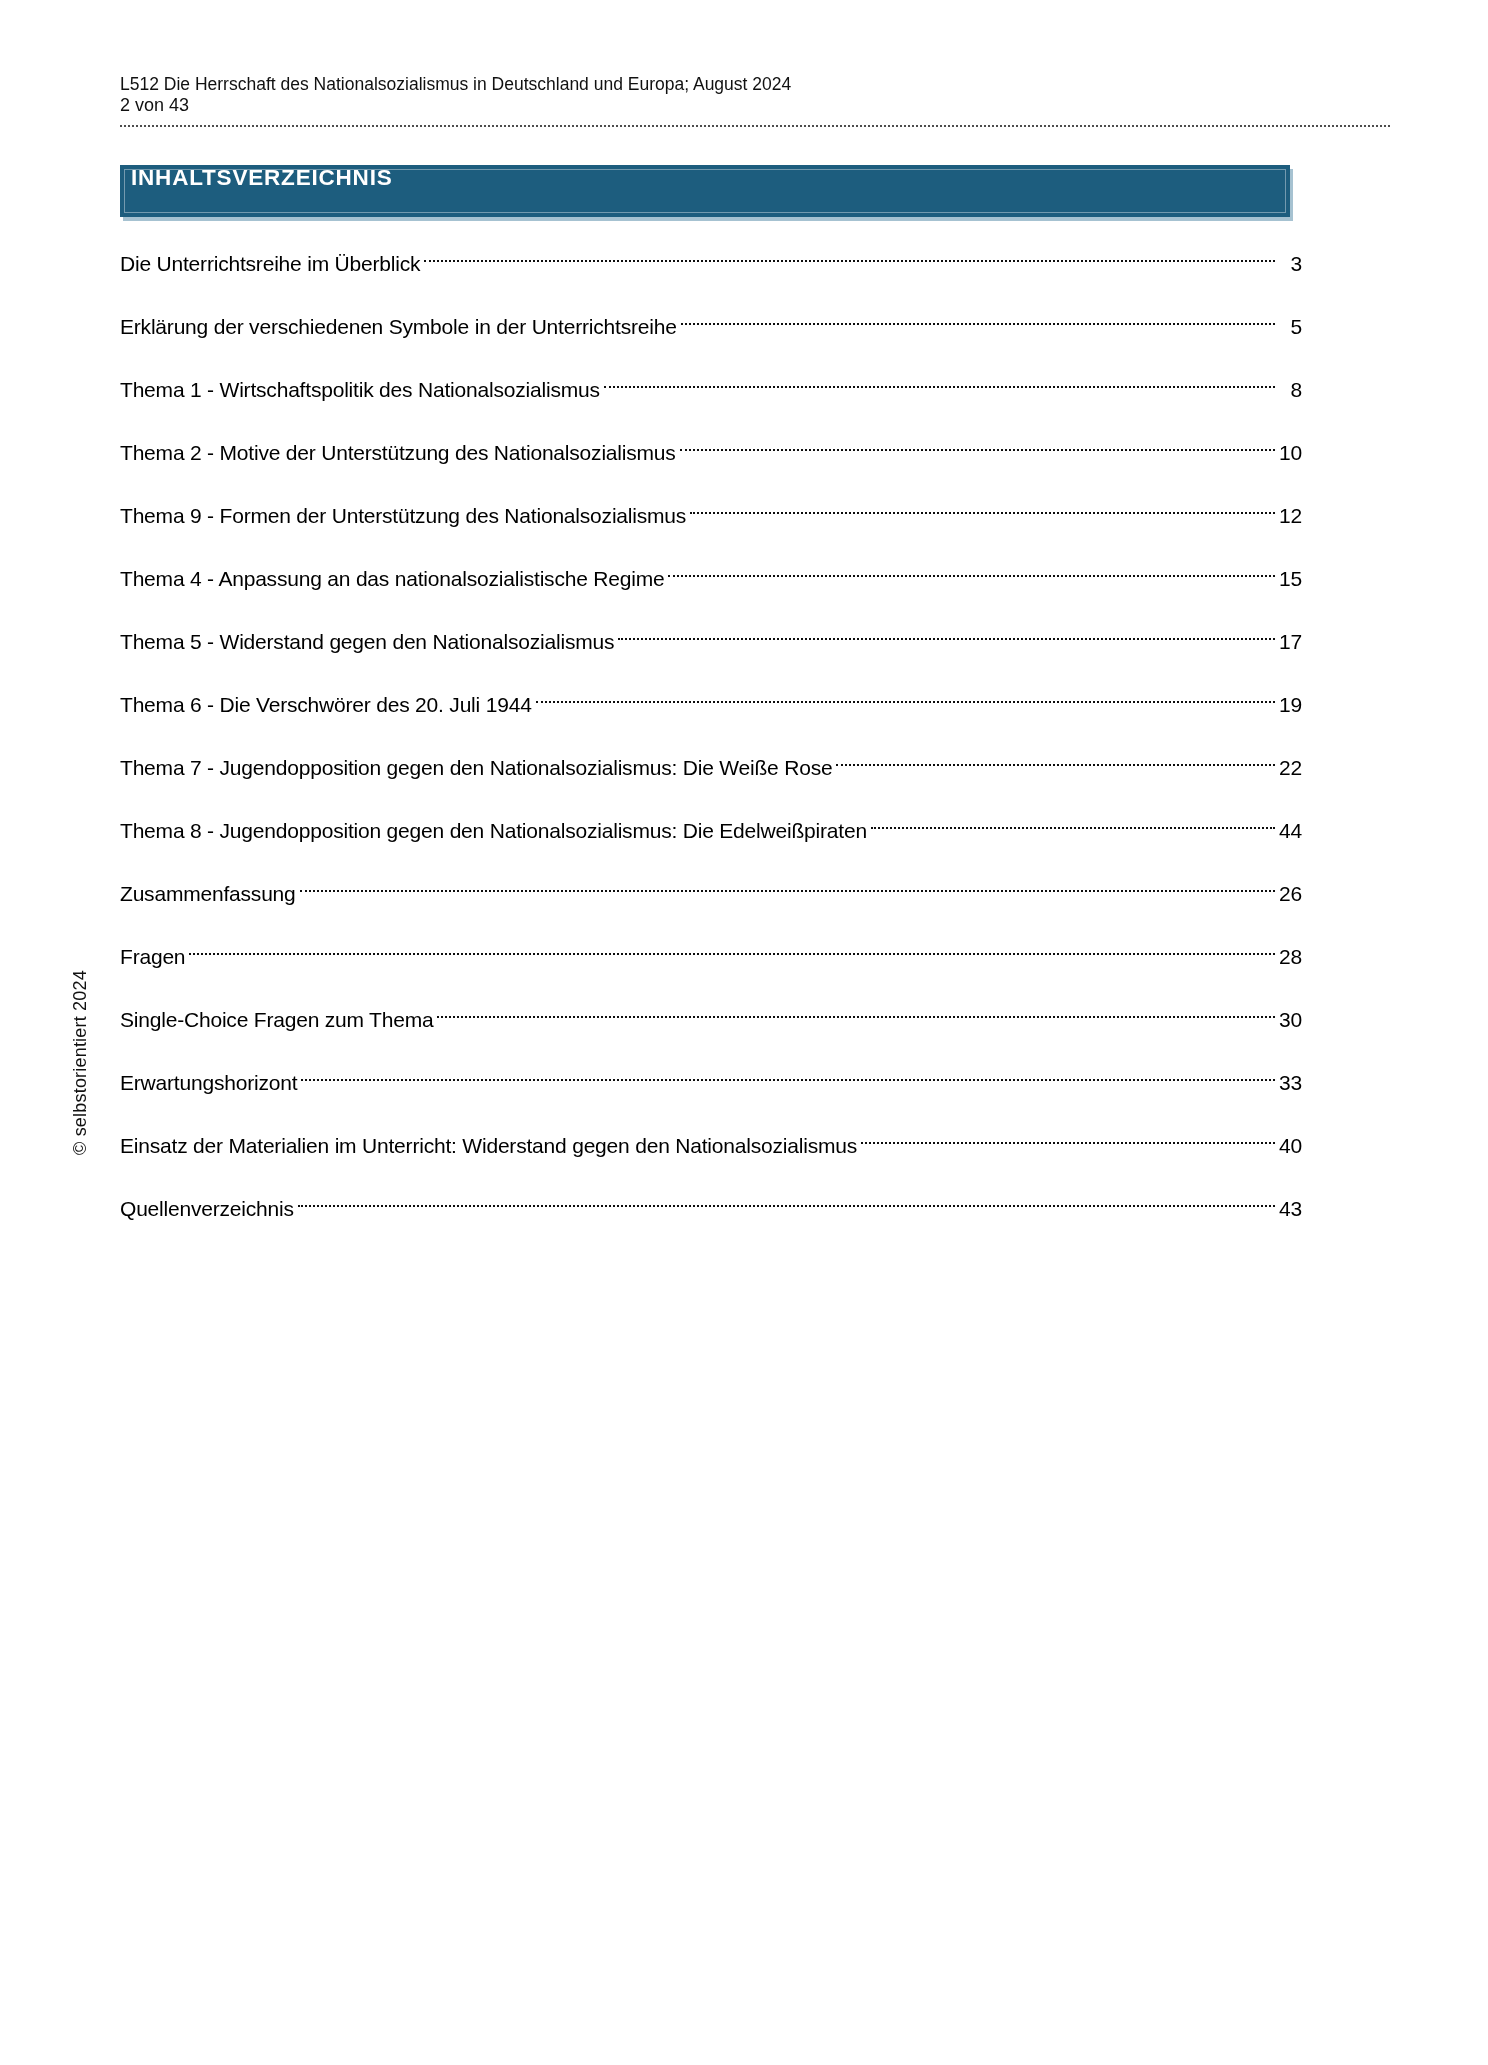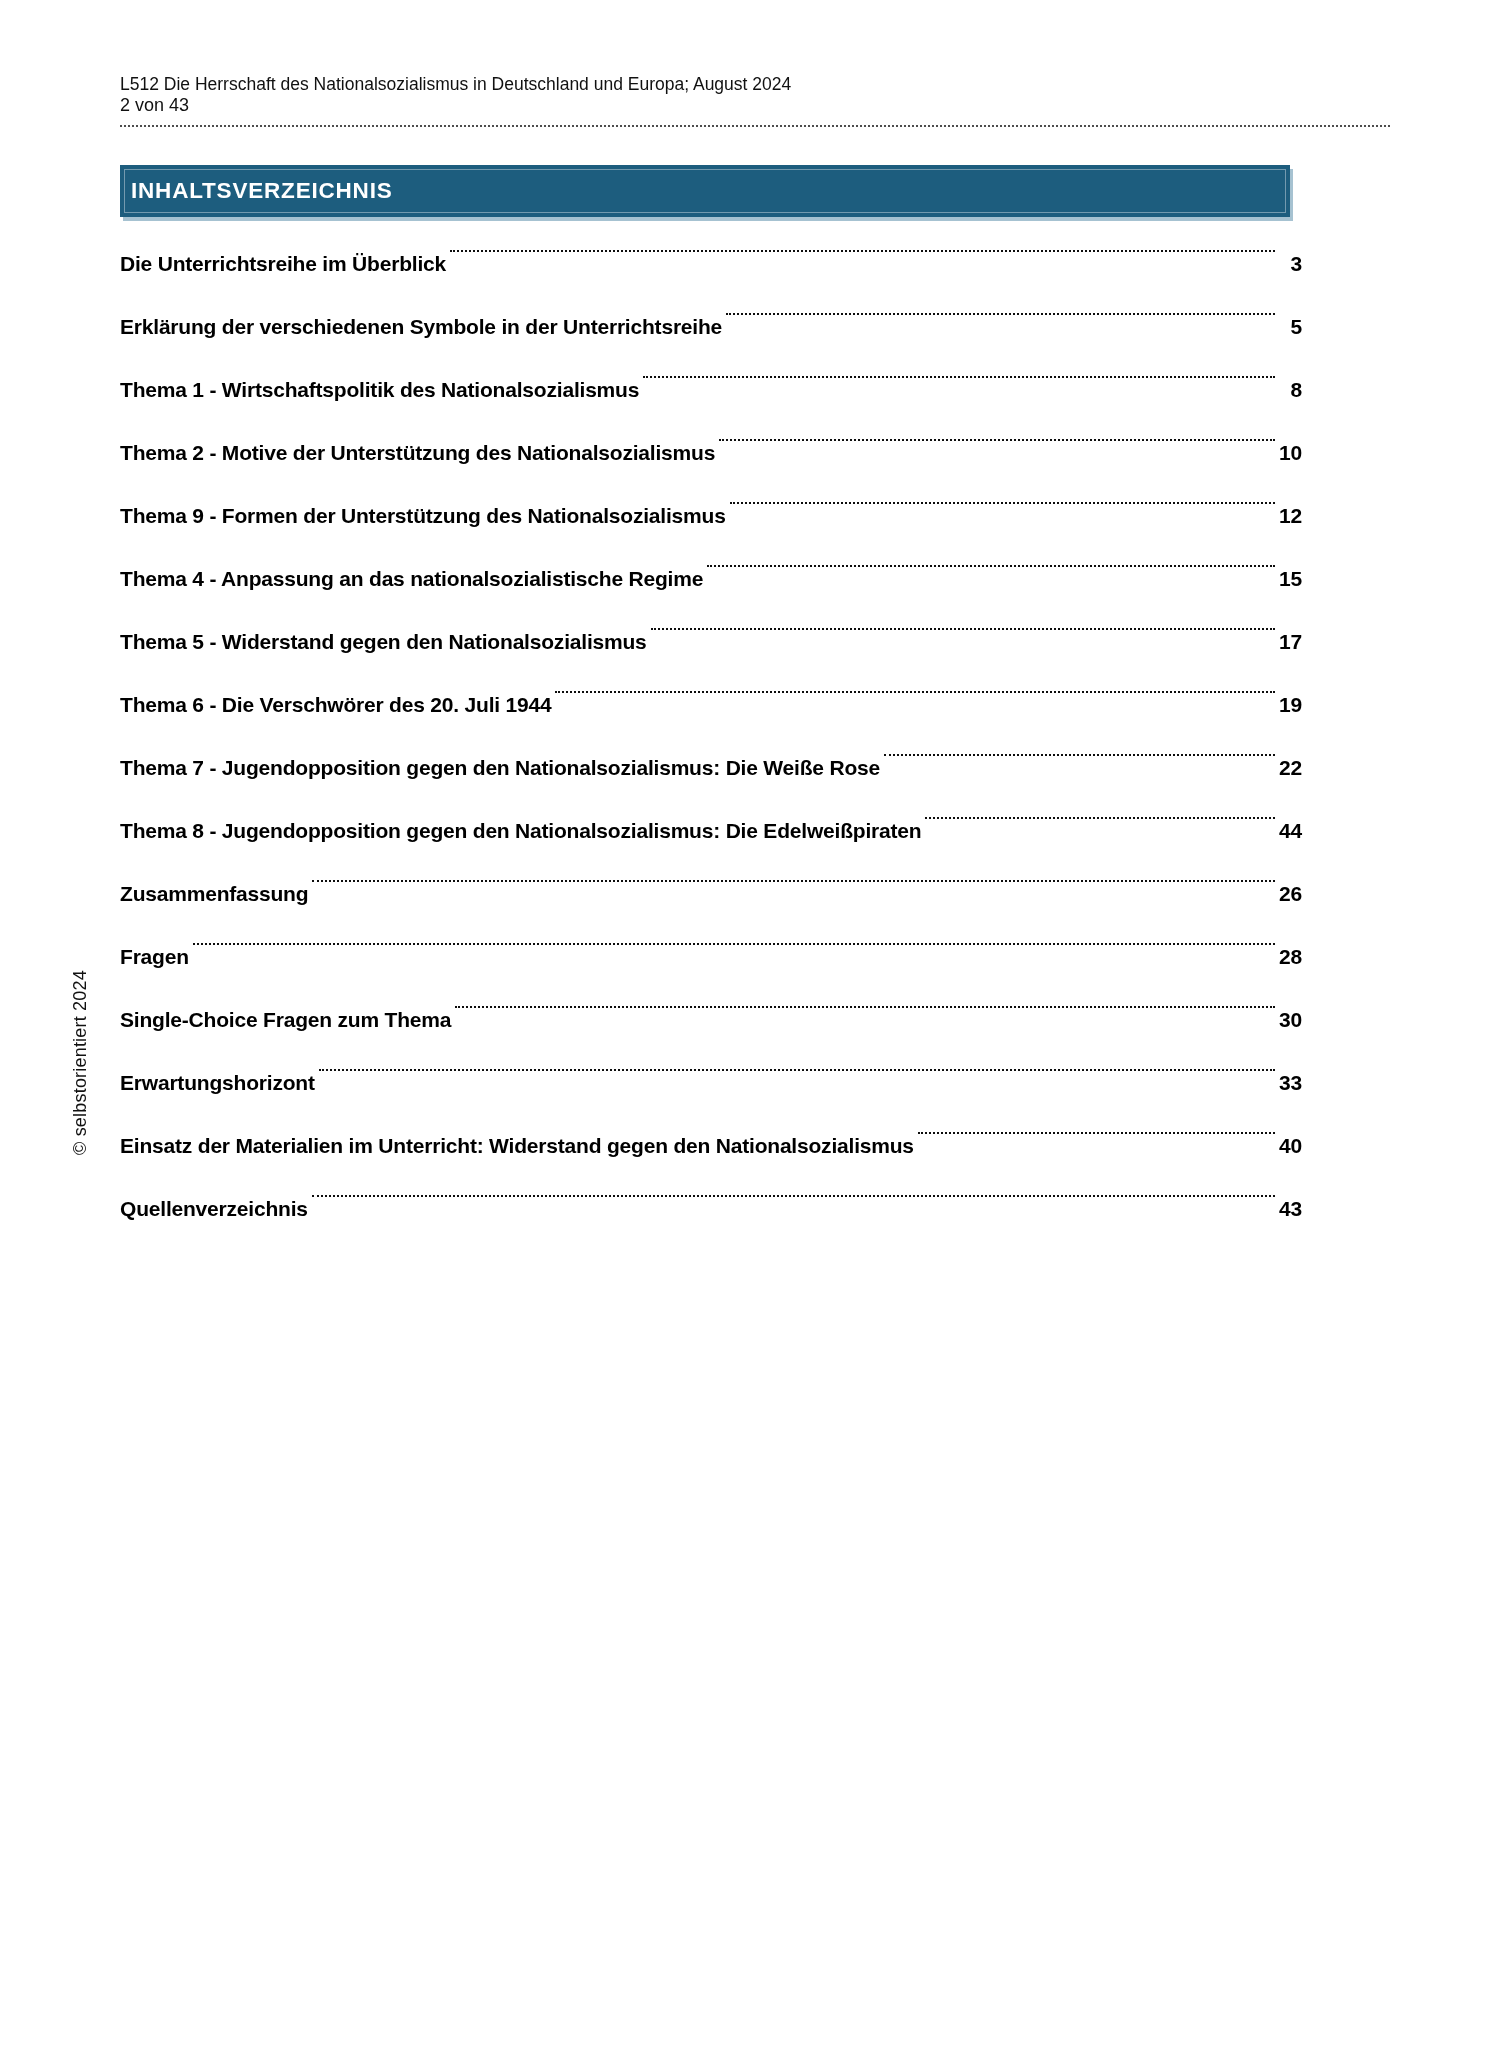--- a/index.html
+++ b/index.html
@@ -29,42 +29,42 @@
     flex-direction:column;
   }
   .page-header .right{font-size:18px;}
 
   
   .toc-title-bar{
     position:absolute;
     left:120px;top:165px;width:1170px;height:52px;
     background:var(--accent);
     box-shadow:3px 4px 0 var(--accent-light);
-    display:flex;align-items:center;
+    display:flex;
   }
   .toc-title-bar::after{
     content:"";position:absolute;inset:4px;
     border:1px solid rgba(255,255,255,.38);
     pointer-events:none;
   }
   .toc-title{
     margin:0;padding:0 0 0 11px;
     font-size:22.5px;font-weight:700;letter-spacing:.8px;
     color:#ffffff;
   }
 
   
   .toc-list{
     position:absolute;
     left:120px;top:250px;width:1182px;
   }
   .toc-row{
-    display:flex;align-items:flex-start;
+    display:flex;align-items:center;
     margin-bottom:36px;
-    font-weight:700;font-size:21px;line-height:27px;
+    font-weight:400;font-size:21px;line-height:27px;
     letter-spacing:-0.2px;color:#000;
     text-decoration:none;
   }
   .toc-label{white-space:nowrap;flex:0 0 auto;}
   .dot-leader{
     flex:1 1 auto;
     border-bottom:2.6px dotted #0d0d0d;
     margin:0 0 5px 4px;
     min-width:14px;
   }

